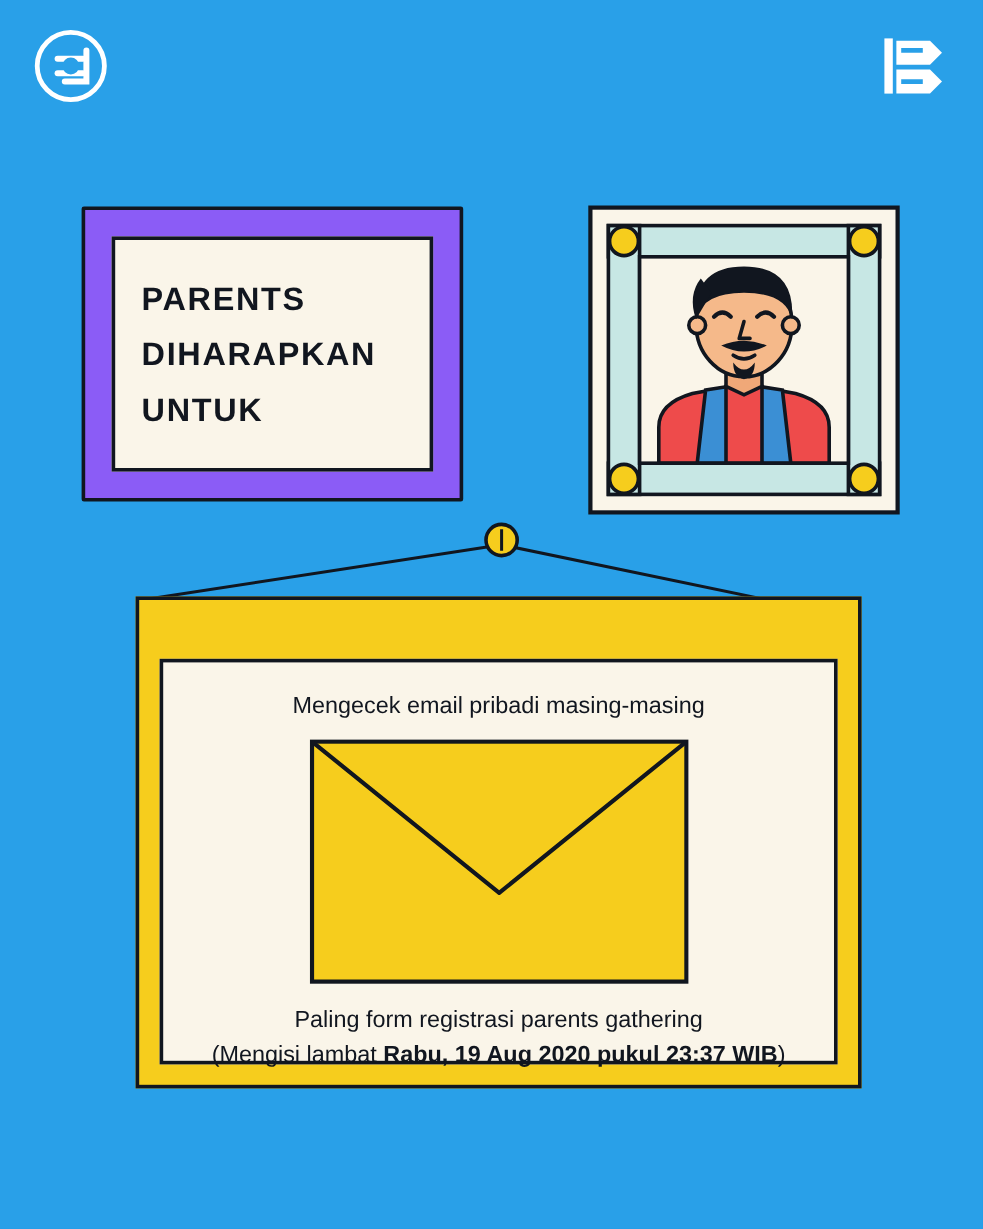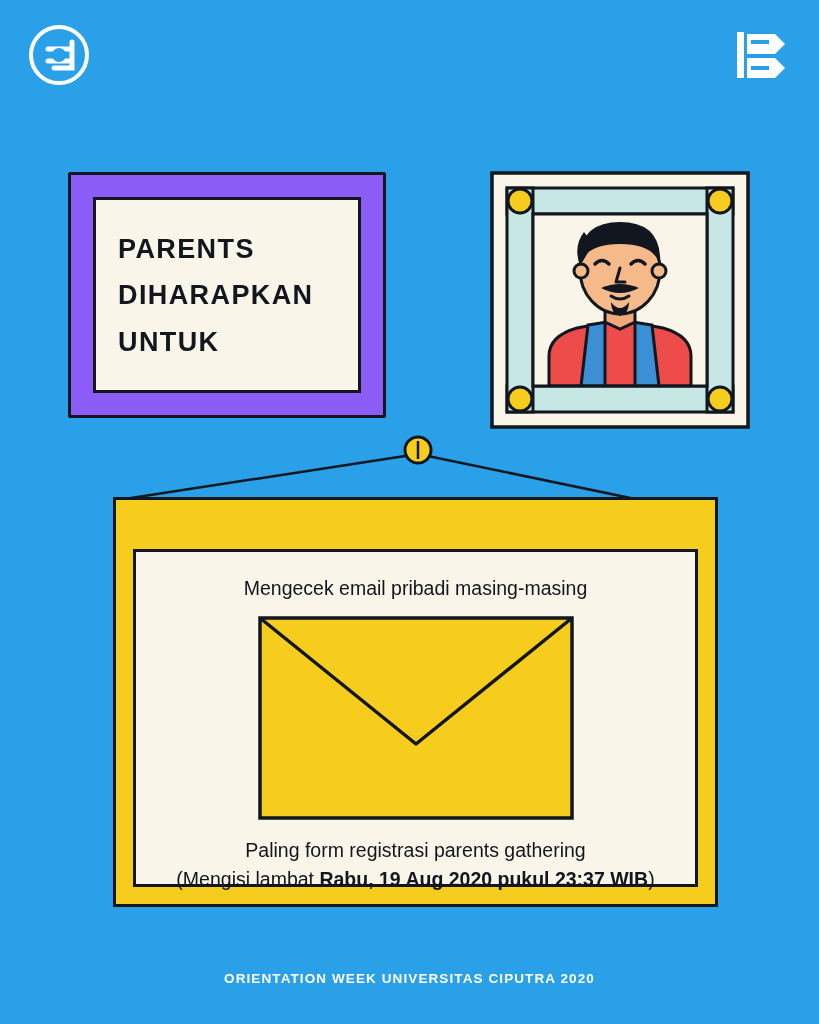--- a/index.html
+++ b/index.html
@@ -249,15 +249,14 @@
         </svg>
       </div>
 
       <div class="bottom-text-group">
         <div class="info-text">Paling form registrasi parents gathering</div>
         <div class="info-text bold-part"><span>(Mengisi lambat </span><b>Rabu, 19 Aug 2020 pukul 23:37 WIB</b><span>)</span></div>
       </div>
     </div>
   </div>
 
-  <div class="footer">ORIENTATION WEEK UNIVERSITAS CIPUTRA 2020</div>
 
 </div>
 
 </body></html>

